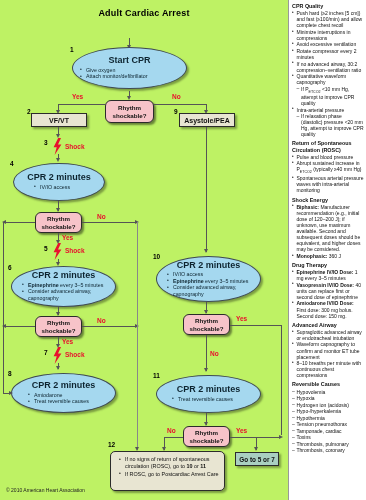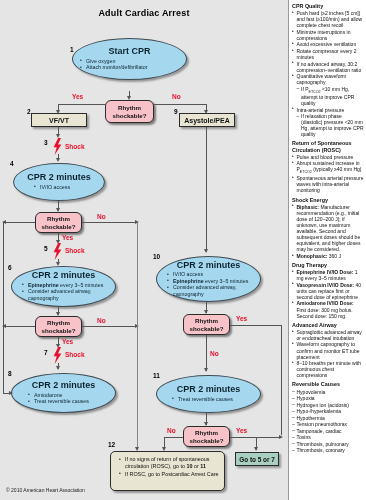--- a/index.html
+++ b/index.html
@@ -3,21 +3,21 @@
 <meta charset="utf-8">
 <style>
   html,body{margin:0;padding:0;}
   body{
     width:366px;height:500px;
     background:#ffffff;
     font-family:"Liberation Sans","DejaVu Sans",sans-serif;
     overflow:hidden;
     position:relative;
   }
-  #page{position:relative;width:366px;height:500px;overflow:hidden;background:#e5e5e5;}
+  #page{position:relative;width:366px;height:500px;overflow:hidden;background:#bef264;}
 
   
   #flow{position:absolute;left:0;top:0;width:288px;height:500px;}
 
   .title{
     position:absolute;left:0;width:288px;text-align:center;
     font-weight:bold;color:#000;
   }
   #main-title{top:8px;font-size:9px;letter-spacing:.2px;}
   #sub-title{top:26px;font-size:9.5px;color:#e8112d;font-weight:bold;}
@@ -120,21 +120,21 @@
 <div id="page">
 
   <div id="flow">
 
     <div class="title" id="main-title">Adult Cardiac Arrest</div>
 
     <div class="ln vl" style="left:129px;top:38px;height:8px;"></div>
     <div class="arw" style="left:126.5px;top:45px;"></div>
 
     <div class="num" style="left:70px;top:46px;">1</div>
-    <div class="ell" style="left:72px;top:38px;width:115px;height:42px;">
+    <div class="ell" style="left:72px;top:47px;width:115px;height:42px;">
       <div class="hd">Start CPR</div>
       <ul>
         <li>Give oxygen</li>
         <li>Attach monitor/defibrillator</li>
       </ul>
     </div>
 
     <div class="ln vl" style="left:129px;top:91px;height:7px;"></div>
     <div class="arw" style="left:126.5px;top:96px;"></div>
 

